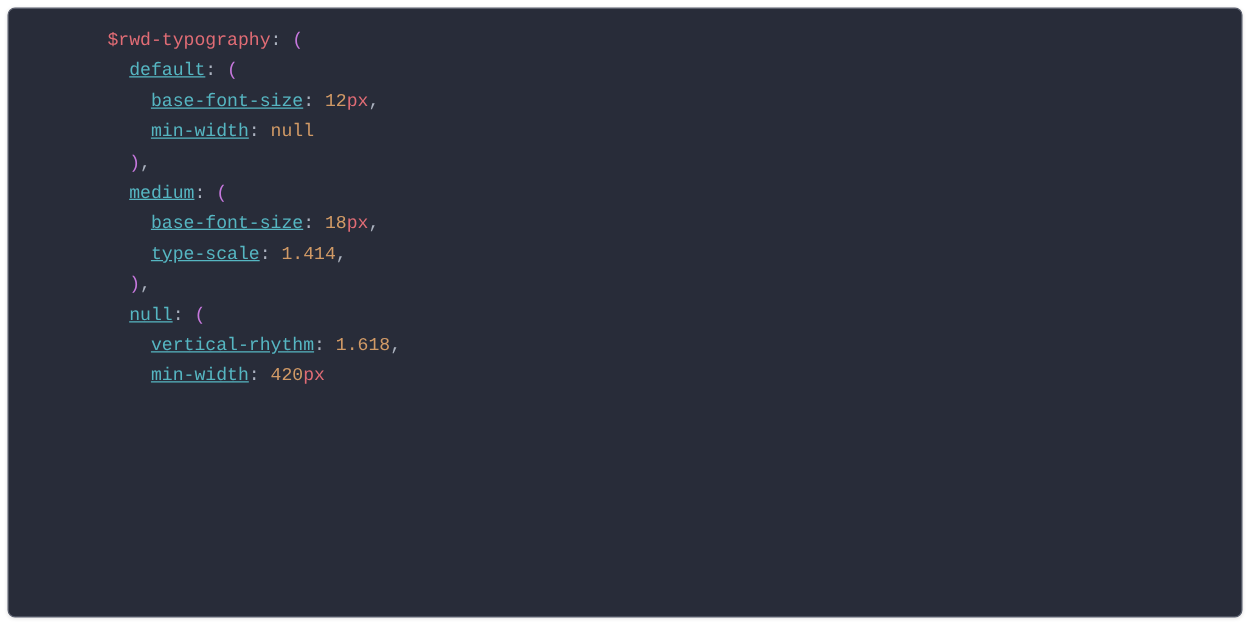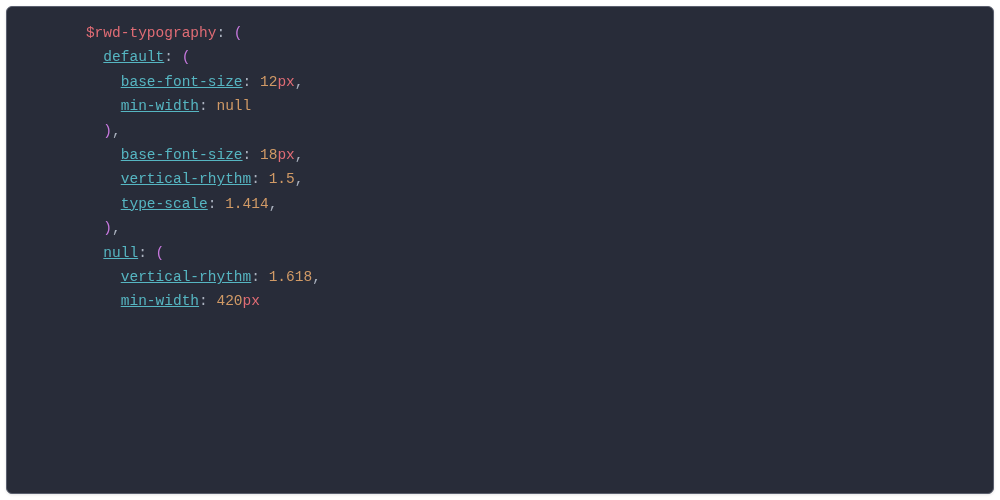--- a/index.html
+++ b/index.html
@@ -43,24 +43,24 @@
   <div class="line"><span>       </span><span>  </span><span class="tok-key">default</span><span class="tok-punct">:</span><span> </span><span class="tok-paren">(</span></div>
 
   <div class="line"><span>       </span><span>  </span><span>  </span><span class="tok-key">base-font-size</span><span class="tok-punct">:</span><span> </span><span class="tok-num">12</span><span class="tok-unit">px</span><span class="tok-punct">,</span></div>
 
 
 
   <div class="line"><span>       </span><span>  </span><span>  </span><span class="tok-key">min-width</span><span class="tok-punct">:</span><span> </span><span class="tok-null">null</span></div>
 
   <div class="line"><span>       </span><span>  </span><span class="tok-paren">)</span><span class="tok-punct">,</span></div>
 
+  <div class="line"><span>       </span><span>  </span><span class="tok-key">medium</span><span class="tok-punct">:</span><span> </span><span class="tok-paren">(</span></div>
 
   <div class="line"><span>       </span><span>  </span><span>  </span><span class="tok-key">base-font-size</span><span class="tok-punct">:</span><span> </span><span class="tok-num">18</span><span class="tok-unit">px</span><span class="tok-punct">,</span></div>
 
-  <div class="line"><span>       </span><span>  </span><span>  </span><span class="tok-key">vertical-rhythm</span><span class="tok-punct">:</span><span> </span><span class="tok-num">1.5</span><span class="tok-punct">,</span></div>
 
   <div class="line"><span>       </span><span>  </span><span>  </span><span class="tok-key">type-scale</span><span class="tok-punct">:</span><span> </span><span class="tok-num">1.414</span><span class="tok-punct">,</span></div>
 
 
   <div class="line"><span>       </span><span>  </span><span class="tok-paren">)</span><span class="tok-punct">,</span></div>
 
   <div class="line"><span>       </span><span>  </span><span class="tok-key">null</span><span class="tok-punct">:</span><span> </span><span class="tok-paren">(</span></div>
 
 
   <div class="line"><span>       </span><span>  </span><span>  </span><span class="tok-key">vertical-rhythm</span><span class="tok-punct">:</span><span> </span><span class="tok-num">1.618</span><span class="tok-punct">,</span></div>

